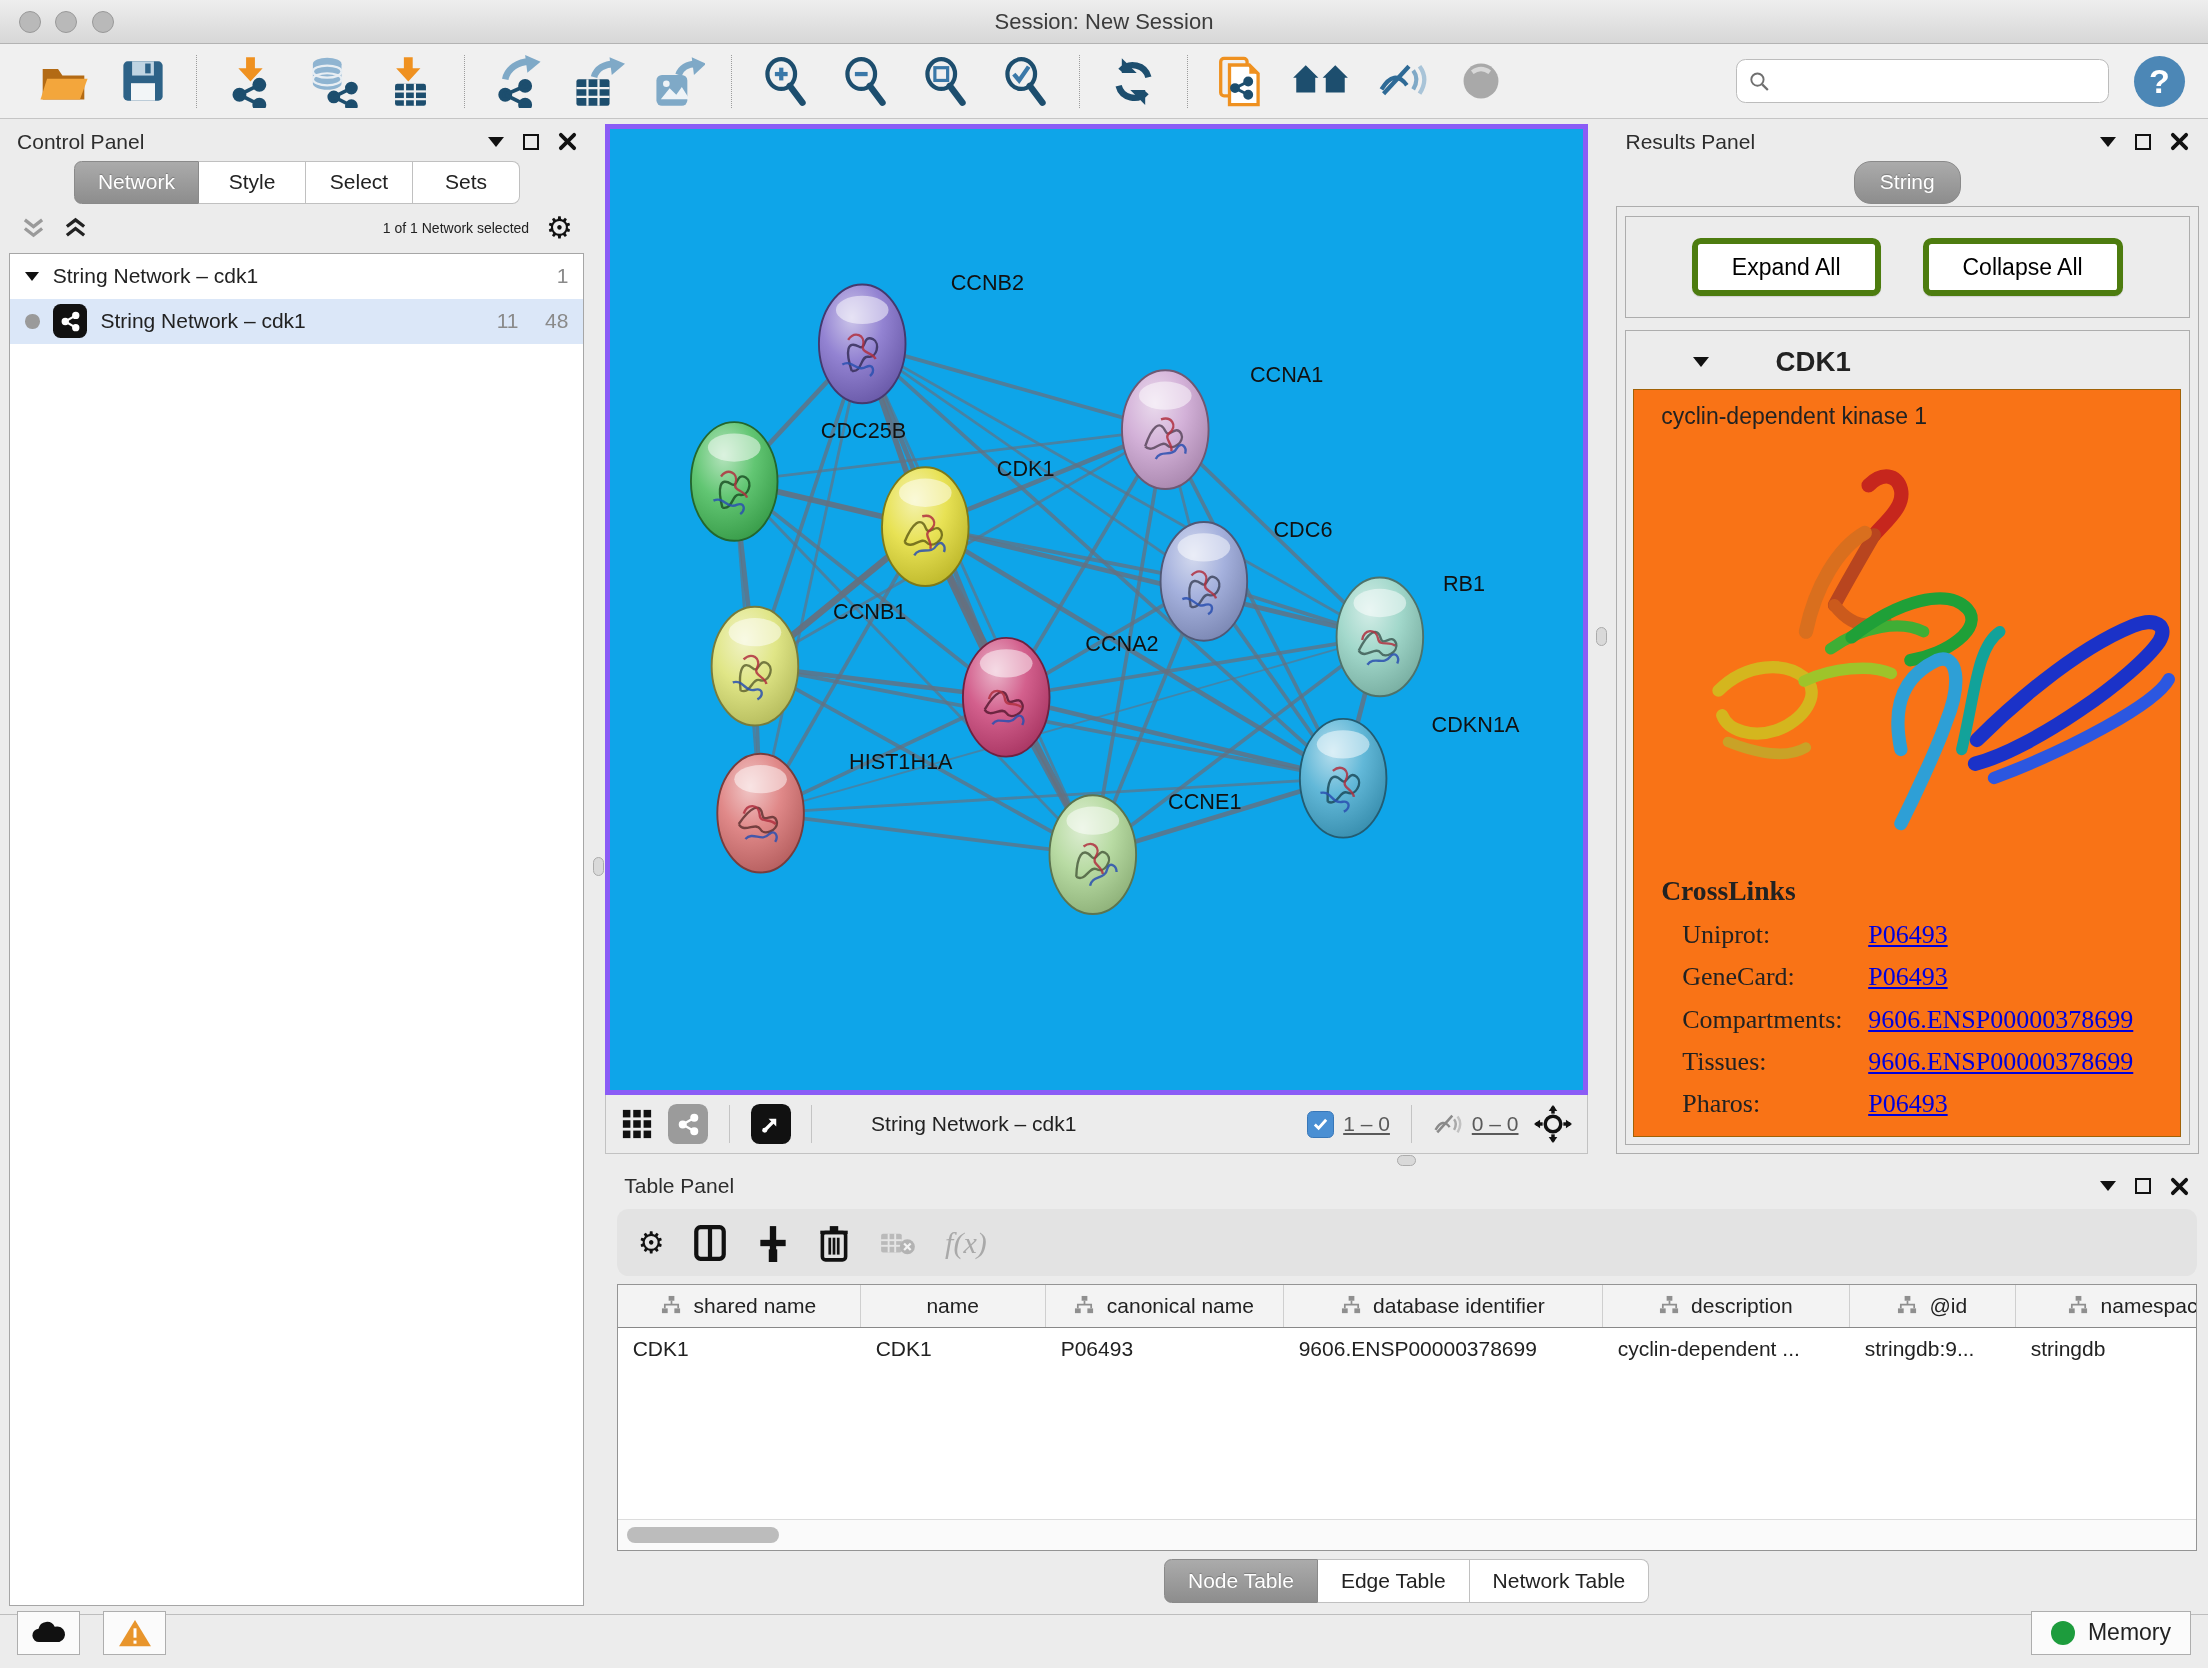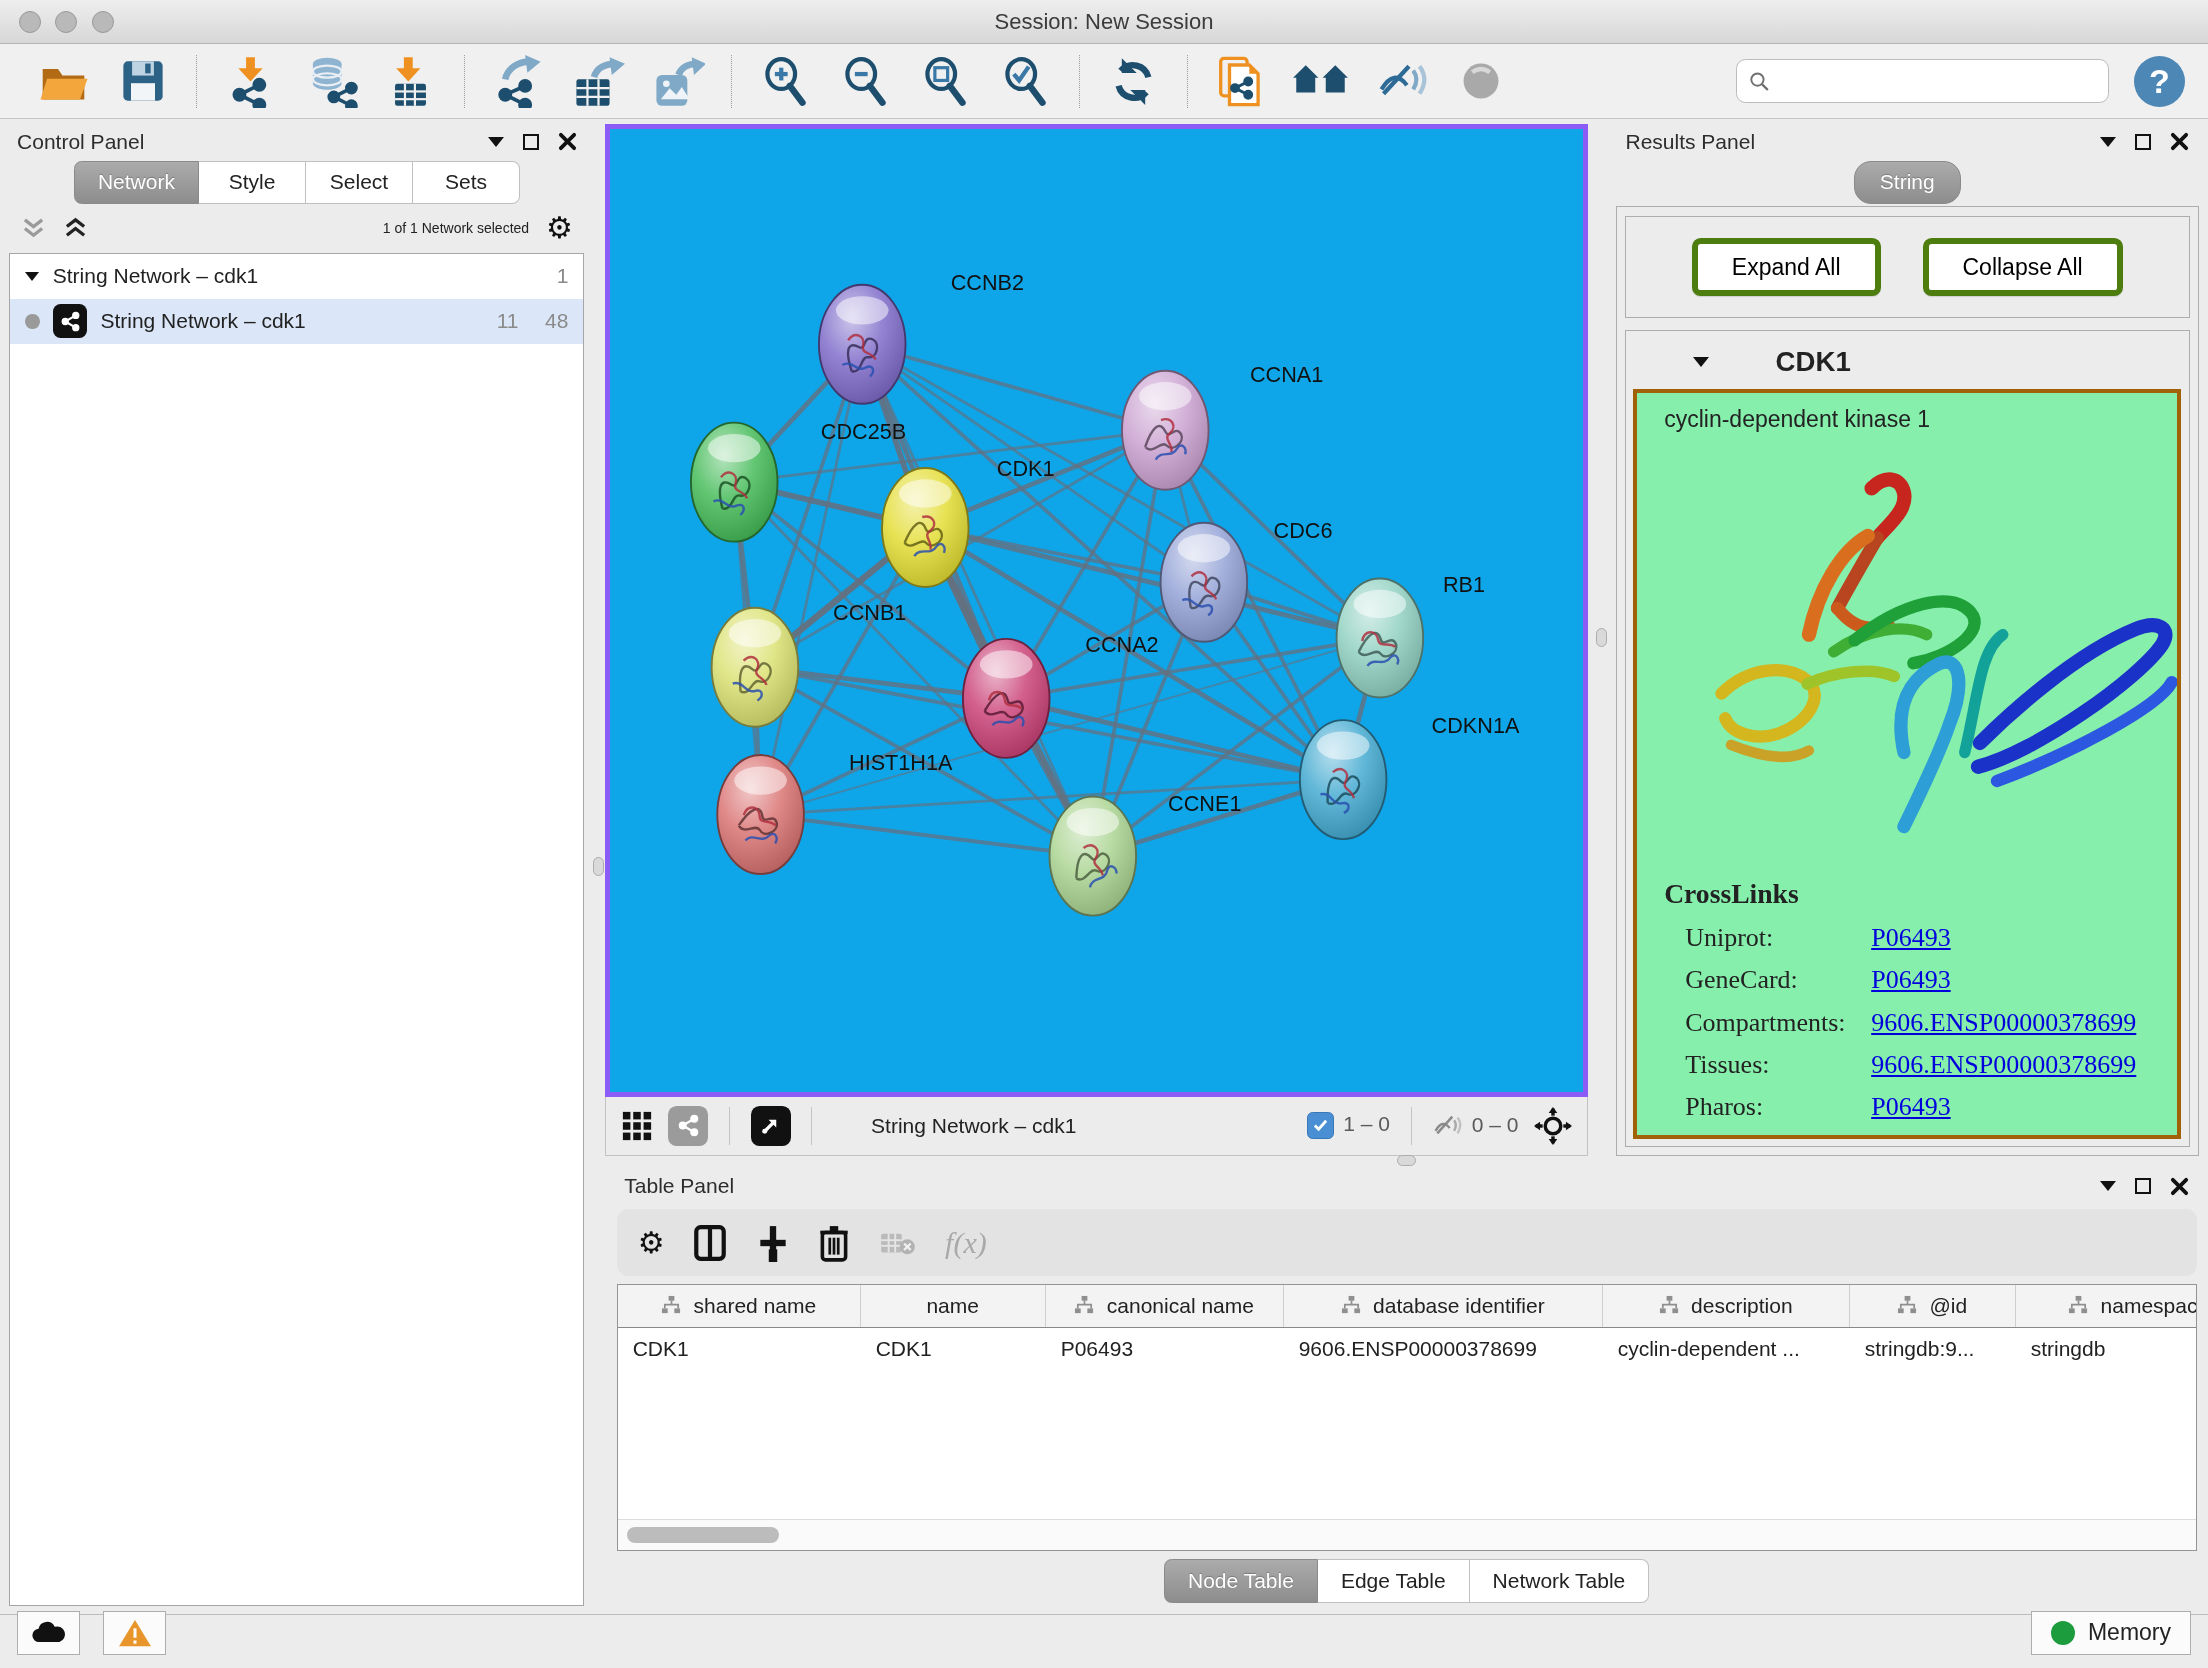--- a/index.html
+++ b/index.html
@@ -56,34 +56,34 @@
   .right-stack { display:flex; flex-direction:column; min-width:0; }
   .top-row { height:1035px; display:grid; grid-template-columns:1fr 28.5px 592px; }
 
   
   .network-view { display:flex; flex-direction:column; min-width:0; padding-top:4.8px; }
   .canvas { flex:1; background:#0ea5e9; border:5px solid #8b5cf6; position:relative; overflow:hidden; }
   .canvas svg { position:absolute; inset:0; width:100%; height:100%; }
   .net-toolbar { height:59px; background:#ececec; border:1px solid #c2c2c2; border-top:none; display:flex; align-items:center; padding:0 15px; gap:15px; font-size:21px; color:#222; }
   .nt-sep { width:0; height:38px; border-left:1px solid #c4c4c4; margin:0 5.7px; }
   .nt-title { margin-left:38px; flex:1; }
-  .badge-group { display:flex; align-items:flex-start; gap:9.5px; color:#5a5a5a; }
+  .badge-group { display:flex; align-items:center; gap:9.5px; color:#5a5a5a;text-decoration:underline; }
   .checkbox { width:27px; height:27px; border-radius:5.7px; background:#4a8fd3; border:1px solid #3877b8; display:flex; align-items:center; justify-content:center; }
   .icon-btn-dark { width:40px; height:40px; border-radius:8.6px; background:#111; display:flex; align-items:center; justify-content:center; }
   .icon-btn-gray { width:40px; height:40px; border-radius:8.6px; background:#9b9b9b; display:flex; align-items:center; justify-content:center; }
 
   
   .results-panel { display:flex; flex-direction:column; padding:3.8px 9.5px 0 0; min-width:0; }
   .results-body { border:1px solid #adadad; background:#ececec; margin-top:1.9px; flex:1; padding:9.5px 7.6px 7.6px; display:flex; flex-direction:column; gap:11.4px; overflow:hidden; }
   .buttons-box { border:1px solid #adadad; padding:21px 9.5px; display:flex; justify-content:center; gap:42px; }
   .rb-btn { background:#fff; border:6px solid #4d7c0f; border-radius:8.6px; font-size:23px; padding:9.5px 34px; box-shadow:0 1px 1px rgba(0,0,0,.12); }
   .entry-box { border:1px solid #adadad; flex:1; display:flex; flex-direction:column; overflow:hidden; }
   .entry-head { display:flex; align-items:center; gap:67px; padding:15px 0 11.4px 67px; }
   .entry-gene { font-size:27.6px; font-weight:bold; }
-  .entry-content { border:4px solid #a16207; margin:0 7.6px 7.6px; flex:1; padding:13.3px 0 0 27px; background:#86efac; overflow:hidden; }
+  .entry-content { border:1px solid #a16207; margin:0 7.6px 7.6px; flex:1; padding:13.3px 0 0 27px; background:#f97316; overflow:hidden; }
   .entry-desc { font-size:23px; margin-bottom:5.7px; }
   .protein-wrap { height:426px; }
   .crosslinks { font-family:"Liberation Serif", serif; }
   .cl-title { font-size:27.6px; font-weight:bold; margin:13.3px 0 5.7px; }
   .cl-row { display:flex; align-items:baseline; font-size:26px; margin:12.4px 0; }
   .cl-label { width:207px; padding-left:21px; flex:none; }
   .cl-link { color:#0000dd; text-decoration:underline; }
 
   
   .table-panel { flex:1; display:flex; flex-direction:column; padding:0 9.5px; min-width:0; }

